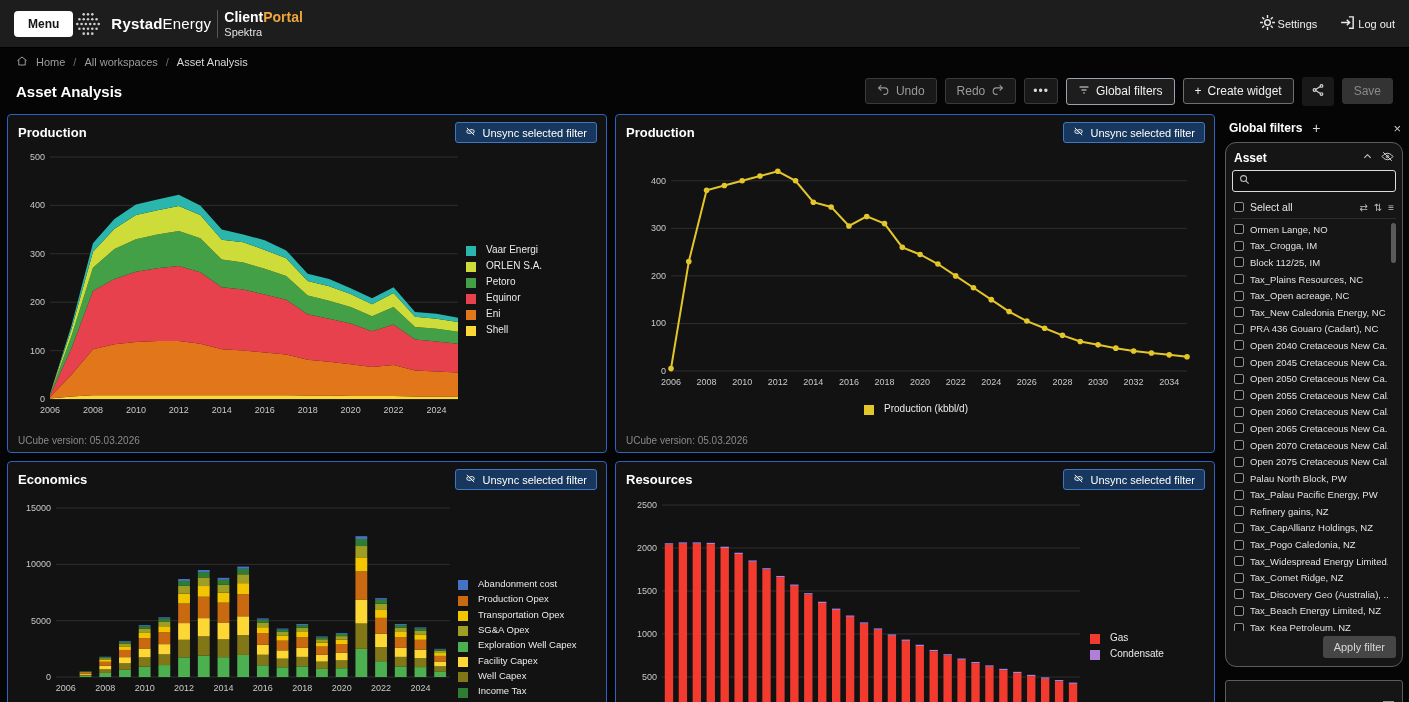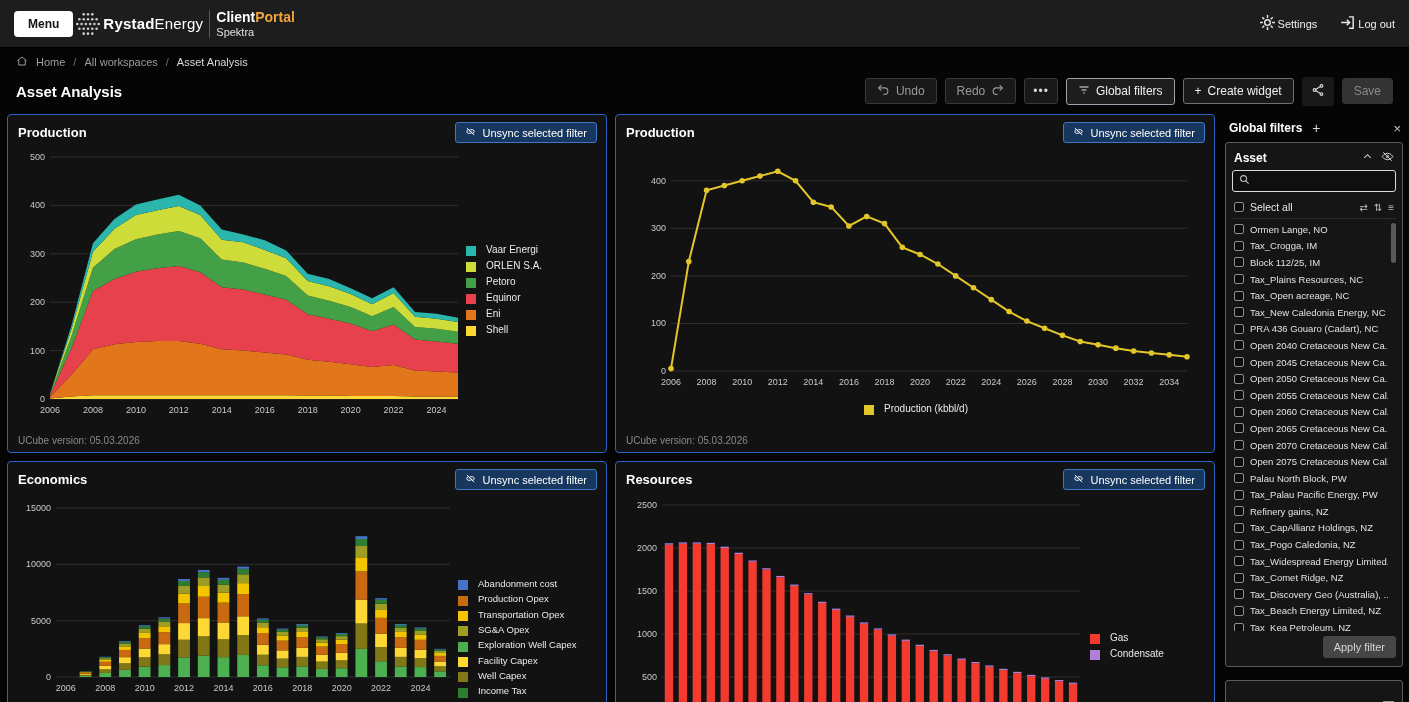--- a/index.html
+++ b/index.html
@@ -2,21 +2,21 @@
 <html><head>
 <meta charset="utf-8">
 <style>
   * { box-sizing: border-box; margin: 0; padding: 0; }
   html,body { width:1409px; height:702px; overflow:hidden; }
   body { background:#050505; color:#e8e8e8; font-family:"Liberation Sans",sans-serif; font-size:12px; }
 
   
   .topbar { height:48px; background:#1d1d1d; border-bottom:1px solid #000; display:flex; align-items:center; padding:0 14px; }
   .menu-btn { background:#fff; color:#141414; font-weight:700; font-size:12px; border:none; border-radius:4px; padding:6px 14px; cursor:pointer; }
-  .brand { font-size:15px; color:#fff; letter-spacing:.2px; display:flex; align-items:center; gap:8px; }
+  .brand { font-size:15px; color:#fff; letter-spacing:.2px; display:flex; align-items:center; gap:8px;margin-left:8px; }
   .brand .bold { font-weight:700; }
   .vdiv { width:1px; height:28px; background:#555; margin:0 6px; }
   .portal-title { font-size:14px; font-weight:700; color:#fff; line-height:1.2; }
   .portal-title .orange { color:#f0a43c; }
   .portal-sub { font-size:11px; color:#e0e0e0; }
   .topbar-right { margin-left:auto; display:flex; gap:22px; }
   .top-action { display:flex; flex-direction:row; align-items:center; gap:2px; font-size:11px; color:#efefef; cursor:pointer; }
 
   
   .breadcrumbs { height:28px; display:flex; align-items:center; gap:8px; padding:0 16px; font-size:11px; color:#9d9d9d; }
@@ -51,21 +51,21 @@
   .legend-item { display:flex; align-items:flex-end; gap:10px; line-height:1.3; }
   .swatch { width:10px; height:10px; display:inline-block; flex:none; }
   .card-foot { margin-top:auto; font-size:10px; color:#8a8a8a; padding:2px 10px 6px 10px; }
 
   
   .filters-panel { width:178px; flex:none; display:flex; flex-direction:column; }
   .fp-head { display:flex; align-items:center; gap:10px; padding:6px 2px 6px 4px; }
   .fp-title { font-size:12px; font-weight:700; color:#fff; }
   .fp-plus { font-size:14px; color:#d8d8d8; cursor:pointer; }
   .fp-close { margin-left:auto; font-size:13px; color:#c9c9c9; cursor:pointer; }
-  .fp-box { border:1px solid #5c5c5c; background:#151515; border-radius:3px; padding:6px 6px 8px 6px; height:525px; display:flex; flex-direction:column; overflow:hidden; }
+  .fp-box { border:1px solid #5c5c5c; background:#151515; border-radius:11px; padding:6px 6px 8px 6px; height:525px; display:flex; flex-direction:column; overflow:hidden; }
   .fp-section-row { display:flex; align-items:center; gap:8px; padding:1px 2px 4px 2px; }
   .fp-section-title { font-size:12px; font-weight:700; color:#fff; }
   .fp-section-icons { margin-left:auto; display:flex; gap:8px; align-items:center; color:#cfcfcf; }
   .fp-search { height:22px; border:1px solid #dcdcdc; border-radius:3px; background:#0f0f0f; display:flex; align-items:center; gap:6px; padding:0 6px; margin-bottom:6px; }
   .fp-search input { background:transparent; border:none; outline:none; color:#eee; font-size:11px; width:100%; caret-color:#fff; }
   .fp-selectall { display:flex; align-items:center; gap:6px; padding:3px 2px 5px 2px; font-size:10.5px; color:#e6e6e6; border-bottom:1px solid #2c2c2c; }
   .fp-selectall .right-icons { margin-left:auto; display:flex; gap:6px; font-size:10px; color:#bdbdbd; }
   .cb { width:10px; height:10px; border:1px solid #8f8f8f; border-radius:2px; background:#0c0c0c; flex:none; display:inline-block; }
   .fp-list { flex:1; position:relative; overflow:hidden; margin-top:2px; }
   .fp-item { height:16.6px; display:flex; align-items:center; gap:6px; padding:0 8px 0 2px; cursor:pointer; }

